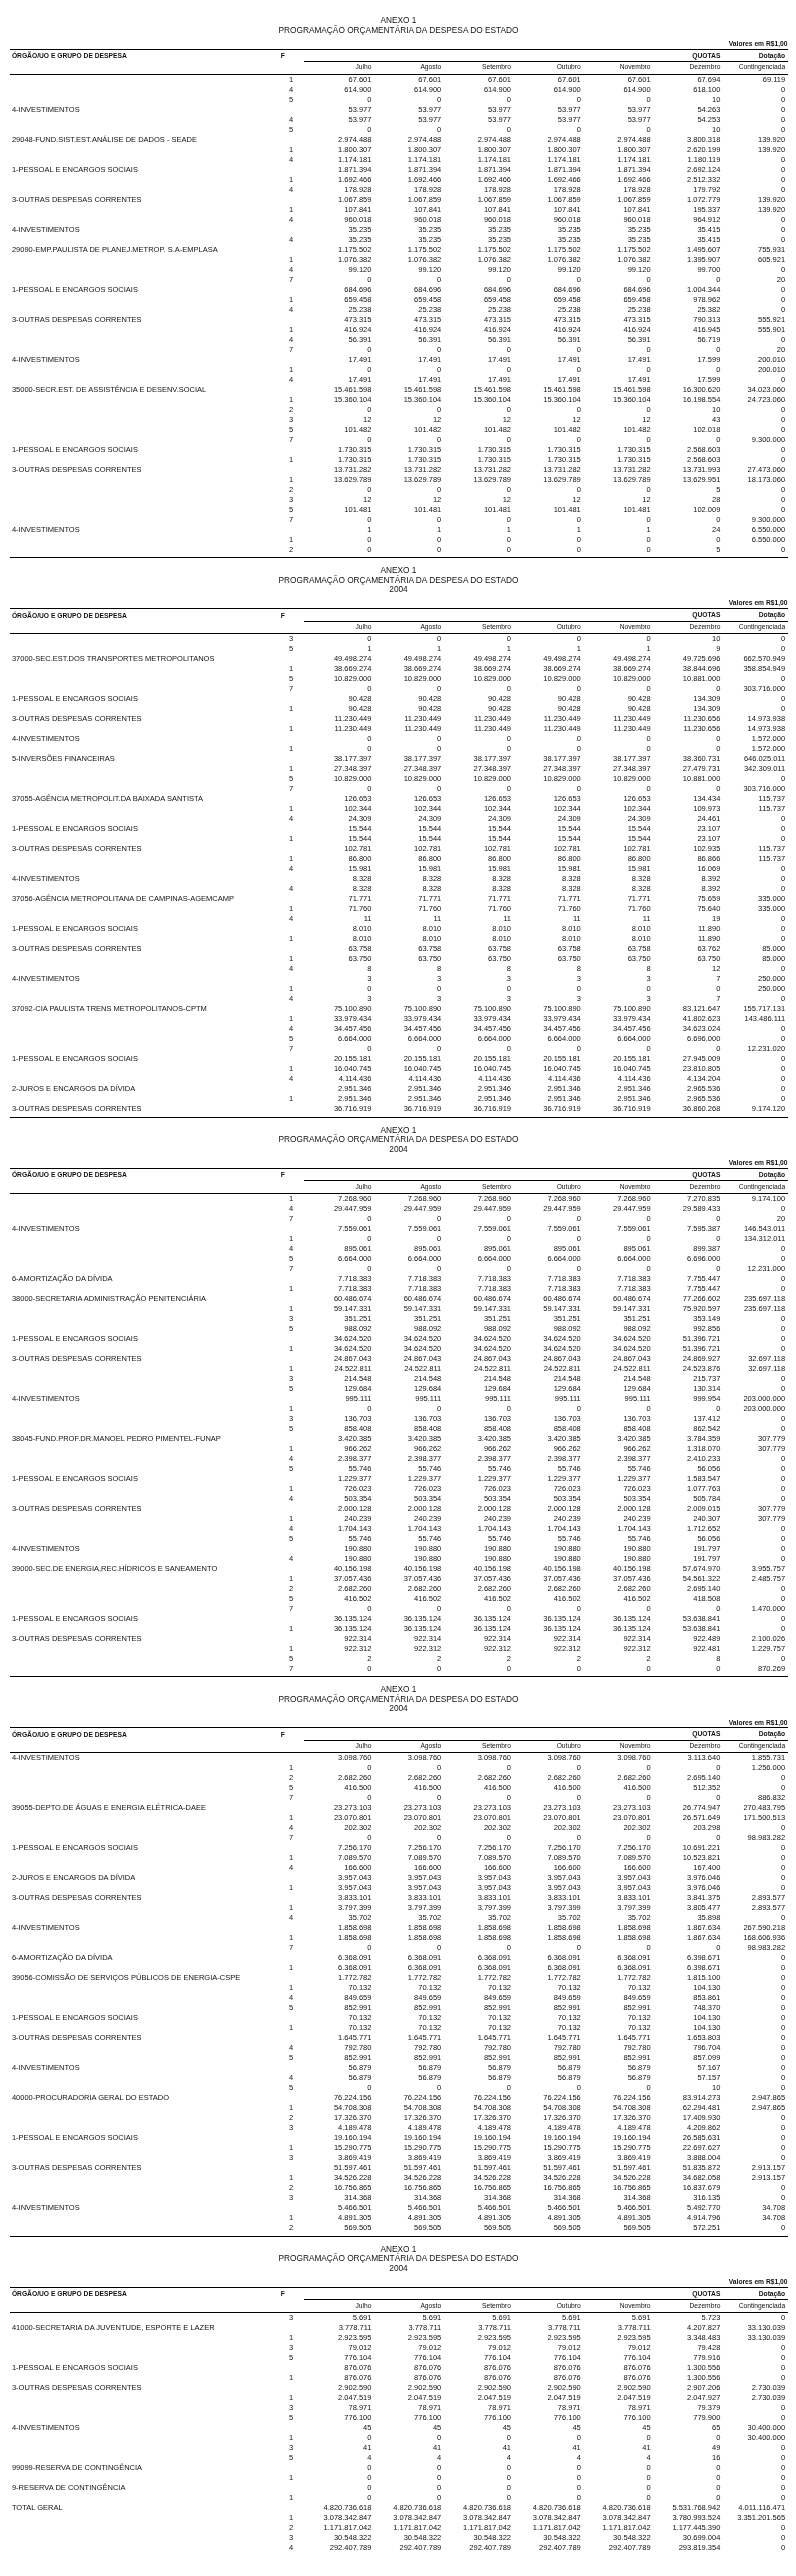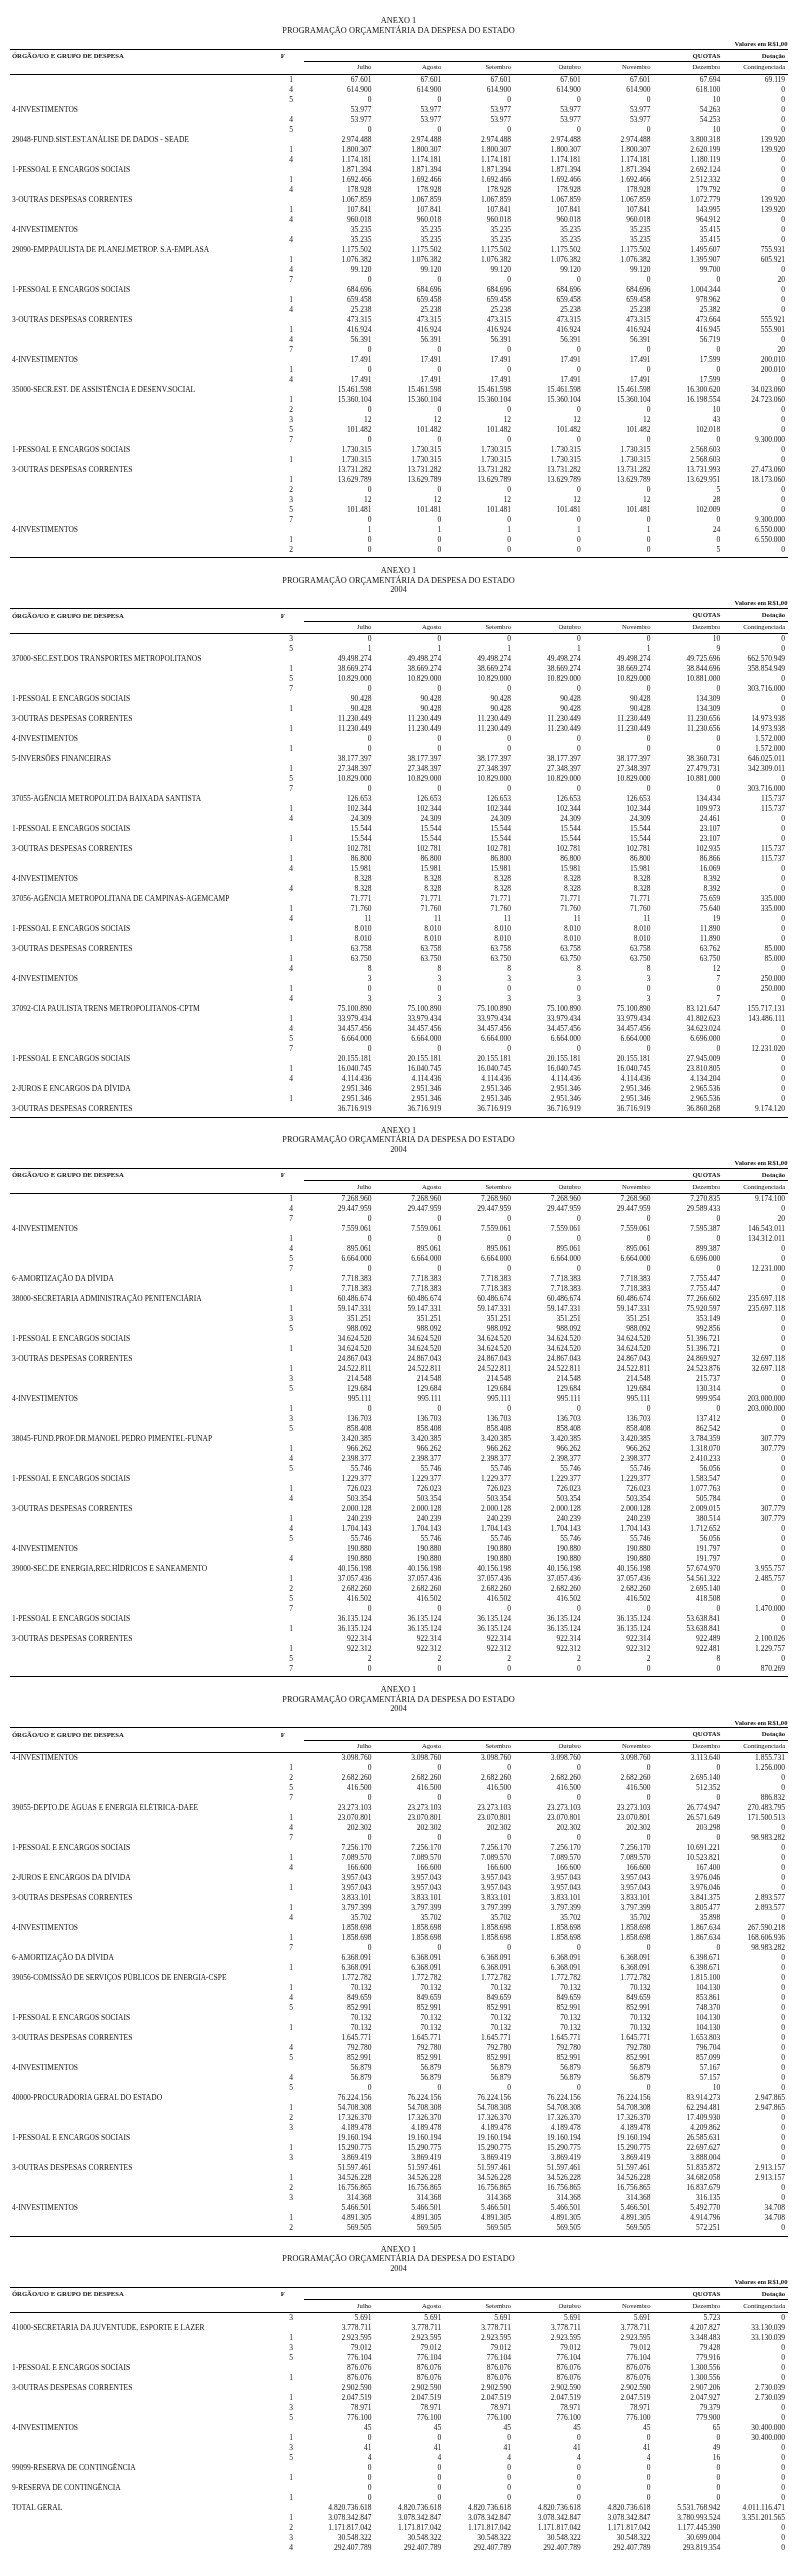--- a/index.html
+++ b/index.html
@@ -1,18 +1,18 @@
 <!DOCTYPE html>
 <html style="font-size:12.7px"><head>
 <meta charset="utf-8">
 <style>
   html, body { margin:0; padding:0; background:#ffffff; }
   body { width:797px; font-family:"Liberation Sans Narrow","Liberation Sans", sans-serif; color:#111; font-size:7.5px; }
   .page { position:relative; width:797px; }
-  .sec { padding:0 9.5px 0 9.5px;font-family:Liberation Serif, serif; }
+  .sec { padding:0 9.5px 0 9.5px; }
   .hdr-title { text-align:center; font-size:8.3px; line-height:9.5px; }
   .units { text-align:right; font-size:6.7px; font-weight:bold; line-height:8.7px; margin-top:4.8px; }
   table.tbl { width:100%; border-collapse:collapse; table-layout:fixed; }
   table.tbl col.c-name { width:262px; }
   table.tbl col.c-f { width:25px; }
   table.tbl col.c-m { width:68px; }
   table.tbl col.c-last { width:63px; }
   .th-top td { border-top:1.2px solid #000; font-size:6.7px; font-weight:bold; padding-top:1.6px; line-height:8.7px; }
   .th-sub td { font-size:6.7px; padding-bottom:1.6px; line-height:9.5px; }
   .th-sub td.m { border-top:0.8px solid #000; }
@@ -210,21 +210,21 @@
             <td class="n">139.920</td>
           </tr>
           <tr>
             <td class="name"></td>
             <td class="f">1</td>
             <td class="n">107.841</td>
             <td class="n">107.841</td>
             <td class="n">107.841</td>
             <td class="n">107.841</td>
             <td class="n">107.841</td>
-            <td class="n">143.995</td>
+            <td class="n">195.337</td>
             <td class="n">139.920</td>
           </tr>
           <tr>
             <td class="name"></td>
             <td class="f">4</td>
             <td class="n">960.018</td>
             <td class="n">960.018</td>
             <td class="n">960.018</td>
             <td class="n">960.018</td>
             <td class="n">960.018</td>
@@ -331,21 +331,21 @@
             <td class="n">0</td>
           </tr>
           <tr>
             <td class="name">3-OUTRAS DESPESAS CORRENTES</td>
             <td class="f"></td>
             <td class="n">473.315</td>
             <td class="n">473.315</td>
             <td class="n">473.315</td>
             <td class="n">473.315</td>
             <td class="n">473.315</td>
-            <td class="n">473.664</td>
+            <td class="n">790.313</td>
             <td class="n">555.921</td>
           </tr>
           <tr>
             <td class="name"></td>
             <td class="f">1</td>
             <td class="n">416.924</td>
             <td class="n">416.924</td>
             <td class="n">416.924</td>
             <td class="n">416.924</td>
             <td class="n">416.924</td>
@@ -1561,21 +1561,21 @@
             <td class="n">307.779</td>
           </tr>
           <tr>
             <td class="name"></td>
             <td class="f">1</td>
             <td class="n">240.239</td>
             <td class="n">240.239</td>
             <td class="n">240.239</td>
             <td class="n">240.239</td>
             <td class="n">240.239</td>
-            <td class="n">380.514</td>
+            <td class="n">240.307</td>
             <td class="n">307.779</td>
           </tr>
           <tr>
             <td class="name"></td>
             <td class="f">4</td>
             <td class="n">1.704.143</td>
             <td class="n">1.704.143</td>
             <td class="n">1.704.143</td>
             <td class="n">1.704.143</td>
             <td class="n">1.704.143</td>

